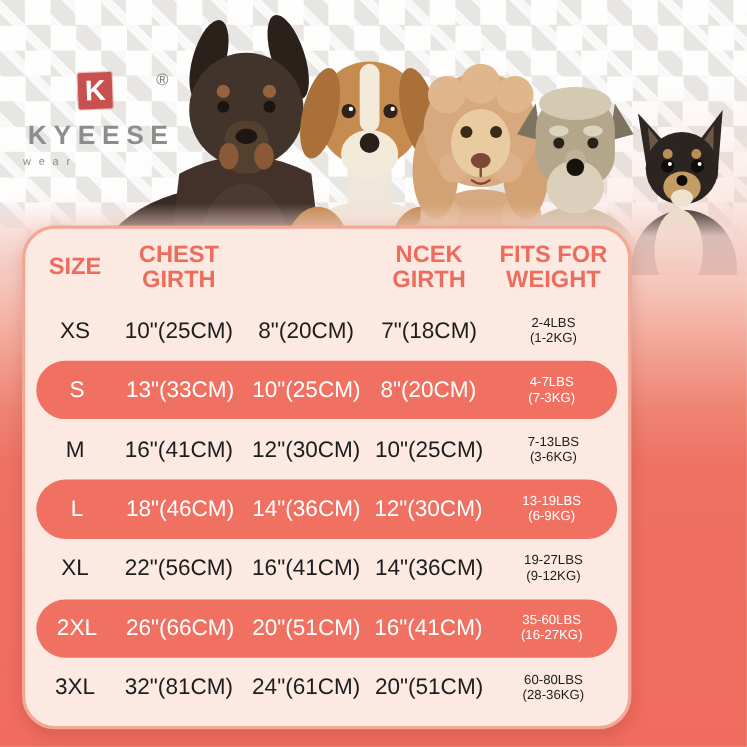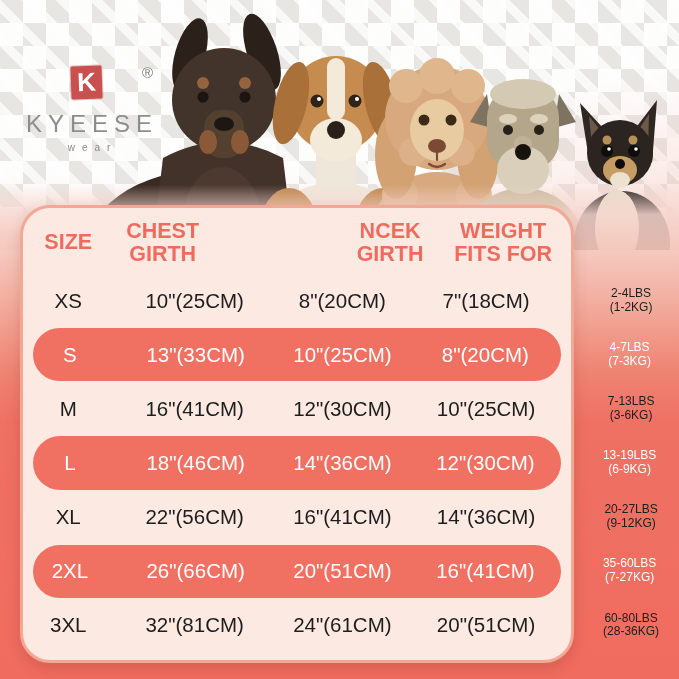--- a/index.html
+++ b/index.html
@@ -29,24 +29,24 @@
   .logo-k{
     position:absolute;left:57px;top:4px;width:31px;height:33px;
     background:#c8504e;color:#fff;font-weight:bold;font-size:26px;
     display:flex;align-items:center;justify-content:center;
     transform:rotate(-2deg);border-radius:2px;
     box-shadow:0 0 0 1px rgba(200,80,78,.35);
   }
   .logo-reg{position:absolute;left:128px;top:2px;font-size:15px;color:#7c7c7c;}
   .logo-name{
     position:absolute;left:0px;top:48px;width:150px;text-align:center;
-    font-size:24px;color:#8d8d8d;letter-spacing:6px;text-indent:6px;font-weight:400;
+    font-size:24px;color:#8d8d8d;letter-spacing:6px;text-indent:6px;font-weight:700;
   }
   .logo-sub{
-    position:absolute;left:0px;top:80px;width:150px;text-align:center;
+    position:absolute;left:0px;top:80px;width:150px;
     font-size:10px;color:#8a8a8a;letter-spacing:7px;text-indent:7px;
   }
   
   .bottom-bg{
     position:absolute;left:0;top:185px;width:679px;height:494px;
     background:linear-gradient(180deg,
       rgba(250,230,224,0) 0%,
       rgba(247,215,208,.85) 6%,
       #f3b2a4 22%,
       #ef8372 38%,
@@ -63,21 +63,21 @@
   }
   .thead{
     display:grid;grid-template-columns:14% 21.5% 22% 20% 22.5%;
     height:62px;align-items:center;text-align:center;
     color:#ee6c5e;font-weight:bold;font-size:21.5px;line-height:1.08;
   }
   .tbody{flex:1;display:flex;flex-direction:column;}
   .row{
     display:grid;grid-template-columns:14% 21.5% 22% 20% 22.5%;
     flex:1;align-items:center;text-align:center;
-    font-size:20.5px;color:#1d1d1d;gap:32px;
+    font-size:20.5px;color:#1d1d1d;
   }
   .row.hl{
     background:#f07061;color:#fff;border-radius:999px;
     margin:1px 2px;font-weight:500;
   }
   .weight{font-size:12px;line-height:1.15;}
   .hcell span{display:block;}
 </style>
 </head>
 <body>
@@ -194,22 +194,22 @@
         <span>CHEST</span>
         <span>GIRTH</span>
       </div>
       <div class="hcell">
       </div>
       <div class="hcell">
         <span>NCEK</span>
         <span>GIRTH</span>
       </div>
       <div class="hcell">
+        <span>FITS FOR</span>
         <span>WEIGHT</span>
-        <span>FITS FOR</span>
       </div>
     </div>
 
     <div class="tbody">
 
       <div class="row">
         <div>XS</div>
         <div>10"(25CM)</div>
         <div>8"(20CM)</div>
         <div>7"(18CM)</div>
@@ -251,33 +251,33 @@
           <span>(6-9KG)</span>
         </div>
       </div>
 
       <div class="row">
         <div>XL</div>
         <div>22"(56CM)</div>
         <div>16"(41CM)</div>
         <div>14"(36CM)</div>
         <div class="weight">
-          <span>20-27LBS</span><br>
+          <span>19-27LBS</span><br>
           <span>(9-12KG)</span>
         </div>
       </div>
 
       <div class="row hl">
         <div>2XL</div>
         <div>26"(66CM)</div>
         <div>20"(51CM)</div>
         <div>16"(41CM)</div>
         <div class="weight">
           <span>35-60LBS</span><br>
-          <span>(7-27KG)</span>
+          <span>(16-27KG)</span>
         </div>
       </div>
 
       <div class="row">
         <div>3XL</div>
         <div>32"(81CM)</div>
         <div>24"(61CM)</div>
         <div>20"(51CM)</div>
         <div class="weight">
           <span>60-80LBS</span><br>

